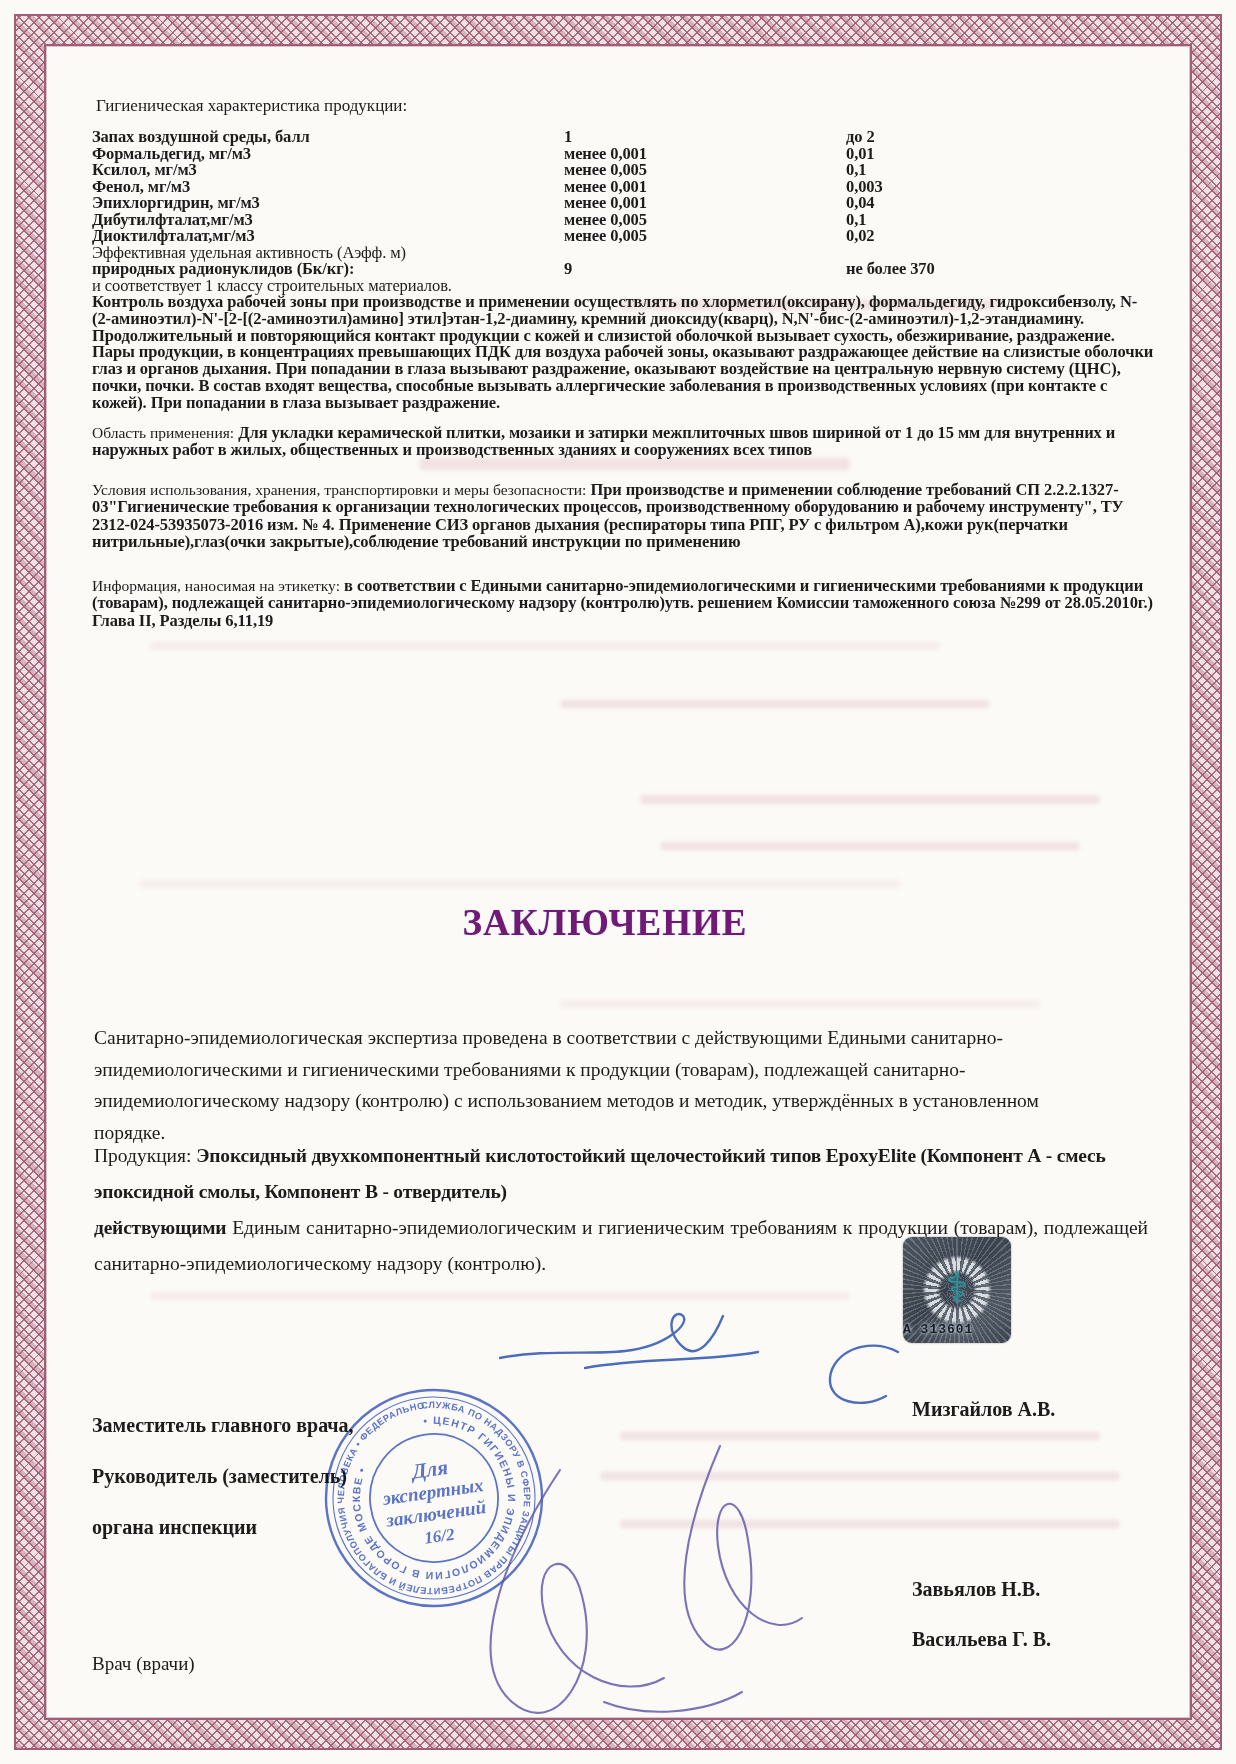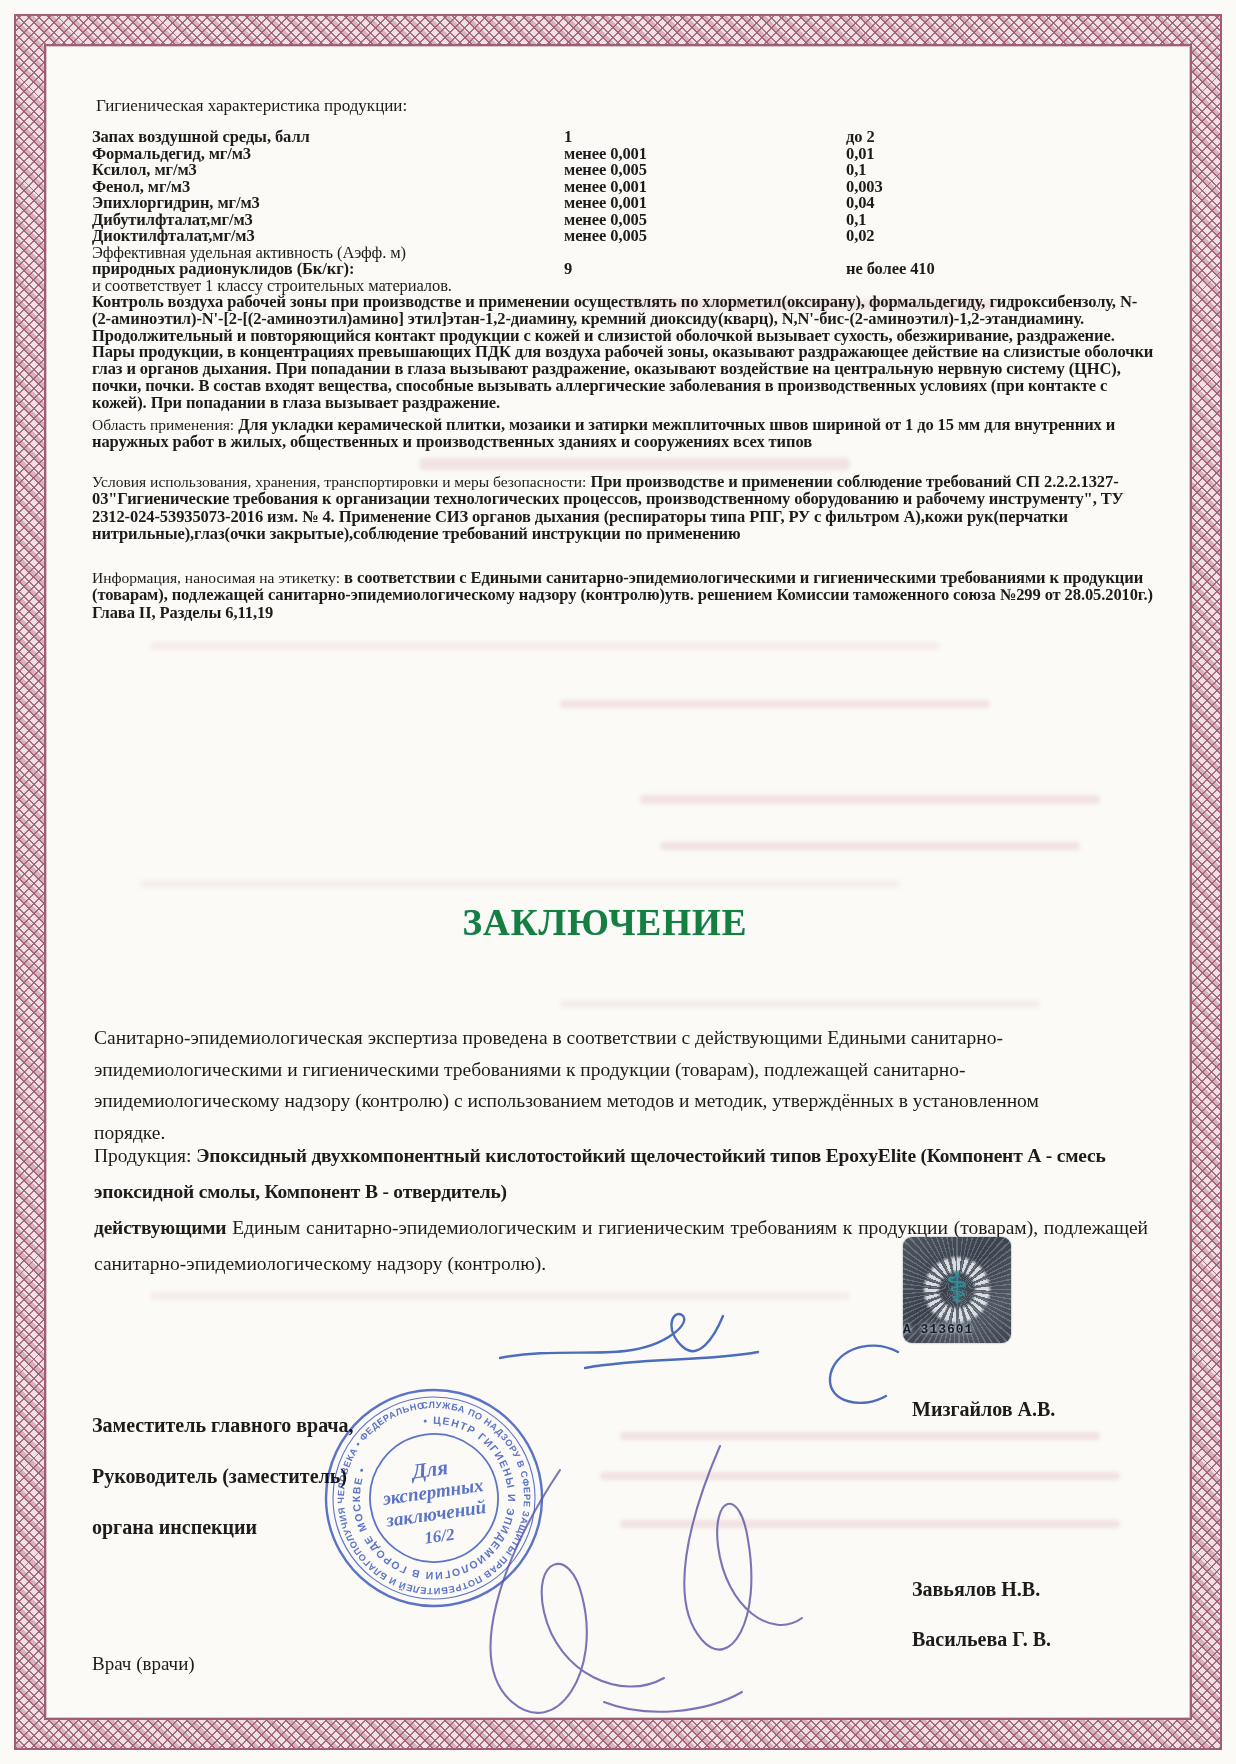--- a/index.html
+++ b/index.html
@@ -29,25 +29,25 @@
   .ghost{position:absolute; background:rgba(203,128,143,.20); filter:blur(2px); border-radius:4px; pointer-events:none;}
   
   .topblock{position:absolute; left:92px; top:96px; width:1062px;}
   .h-title{font-size:17px; font-weight:400; margin:0 0 13px 4px;}
   .t-row{display:grid; grid-template-columns:472px 282px 1fr; font-weight:700; font-size:16.5px; line-height:16.5px; letter-spacing:-.1px;}
   .t-line{font-weight:400; font-size:16.5px; line-height:16.5px; letter-spacing:-.1px;}
   .para-bold{font-weight:700; font-size:16.5px; line-height:16.8px; letter-spacing:-.1px; margin:0; text-align:left;}
   .sec{margin:0; font-size:16.5px; line-height:17.5px;}
   .sec-label{font-weight:400; font-size:15.5px;}
   .sec-text{font-weight:700; letter-spacing:-.1px;}
-  .mt16{margin-top:4px;} .mt22{margin-top:22px;} .mt26{margin-top:26px;}
+  .mt16{margin-top:12px;} .mt22{margin-top:22px;} .mt26{margin-top:26px;}
   
   .conclusion{
     position:absolute; left:0; top:901px; width:1210px; text-align:center;
-    font-size:37px; font-weight:700; letter-spacing:1px; color:#15803d;
+    font-size:37px; font-weight:700; letter-spacing:1px; color:#701a75;
     text-shadow:0 0 1px rgba(59,108,198,.55);
   }
   
   .expertise{position:absolute; left:94px; top:1022px; width:1010px; font-size:19.5px; line-height:1.62; font-weight:400;}
   .product{position:absolute; left:94px; top:1138px; width:1054px; font-size:19.5px; line-height:1.85;}
   .product .bold{font-weight:700; letter-spacing:-.2px;}
   .product p{margin:0;}
   .product .conform{text-align:justify;}
   
   .hologram{position:absolute; left:903px; top:1237px; width:108px; height:106px; border-radius:9px;
@@ -131,21 +131,21 @@
       </div>
       <div class="t-row">
         <span>Диоктилфталат,мг/м3</span>
         <span>менее 0,005</span>
         <span>0,02</span>
       </div>
       <div class="t-line">Эффективная удельная активность (Аэфф. м)</div>
       <div class="t-row">
         <span>природных радионуклидов (Бк/кг):</span>
         <span>9</span>
-        <span>не более 410</span>
+        <span>не более 370</span>
       </div>
       <div class="t-line">и соответствует 1 классу строительных материалов.</div>
     </div>
 
     <p class="para-bold">Контроль воздуха рабочей зоны при производстве и применении осуществлять по хлорметил(оксирану), формальдегиду, гидроксибензолу, N-(2-аминоэтил)-N'-[2-[(2-аминоэтил)амино] этил]этан-1,2-диамину, кремний диоксиду(кварц), N,N'-бис-(2-аминоэтил)-1,2-этандиамину. Продолжительный и повторяющийся контакт продукции с кожей и слизистой оболочкой вызывает сухость, обезжиривание, раздражение. Пары продукции, в концентрациях превышающих ПДК для воздуха рабочей зоны, оказывают раздражающее действие на слизистые оболочки глаз и органов дыхания. При попадании в глаза вызывают раздражение, оказывают воздействие на центральную нервную систему (ЦНС), почки, почки. В состав входят вещества, способные вызывать аллергические заболевания в производственных условиях (при контакте с кожей). При попадании в глаза вызывает раздражение.</p>
 
     <p class="sec mt16">
       <span class="sec-label">Область применения:</span>
       <span class="sec-text">Для укладки керамической плитки, мозаики и затирки межплиточных швов шириной от 1 до 15 мм для внутренних и наружных работ в жилых, общественных и производственных зданиях и сооружениях всех типов</span>
     </p>

